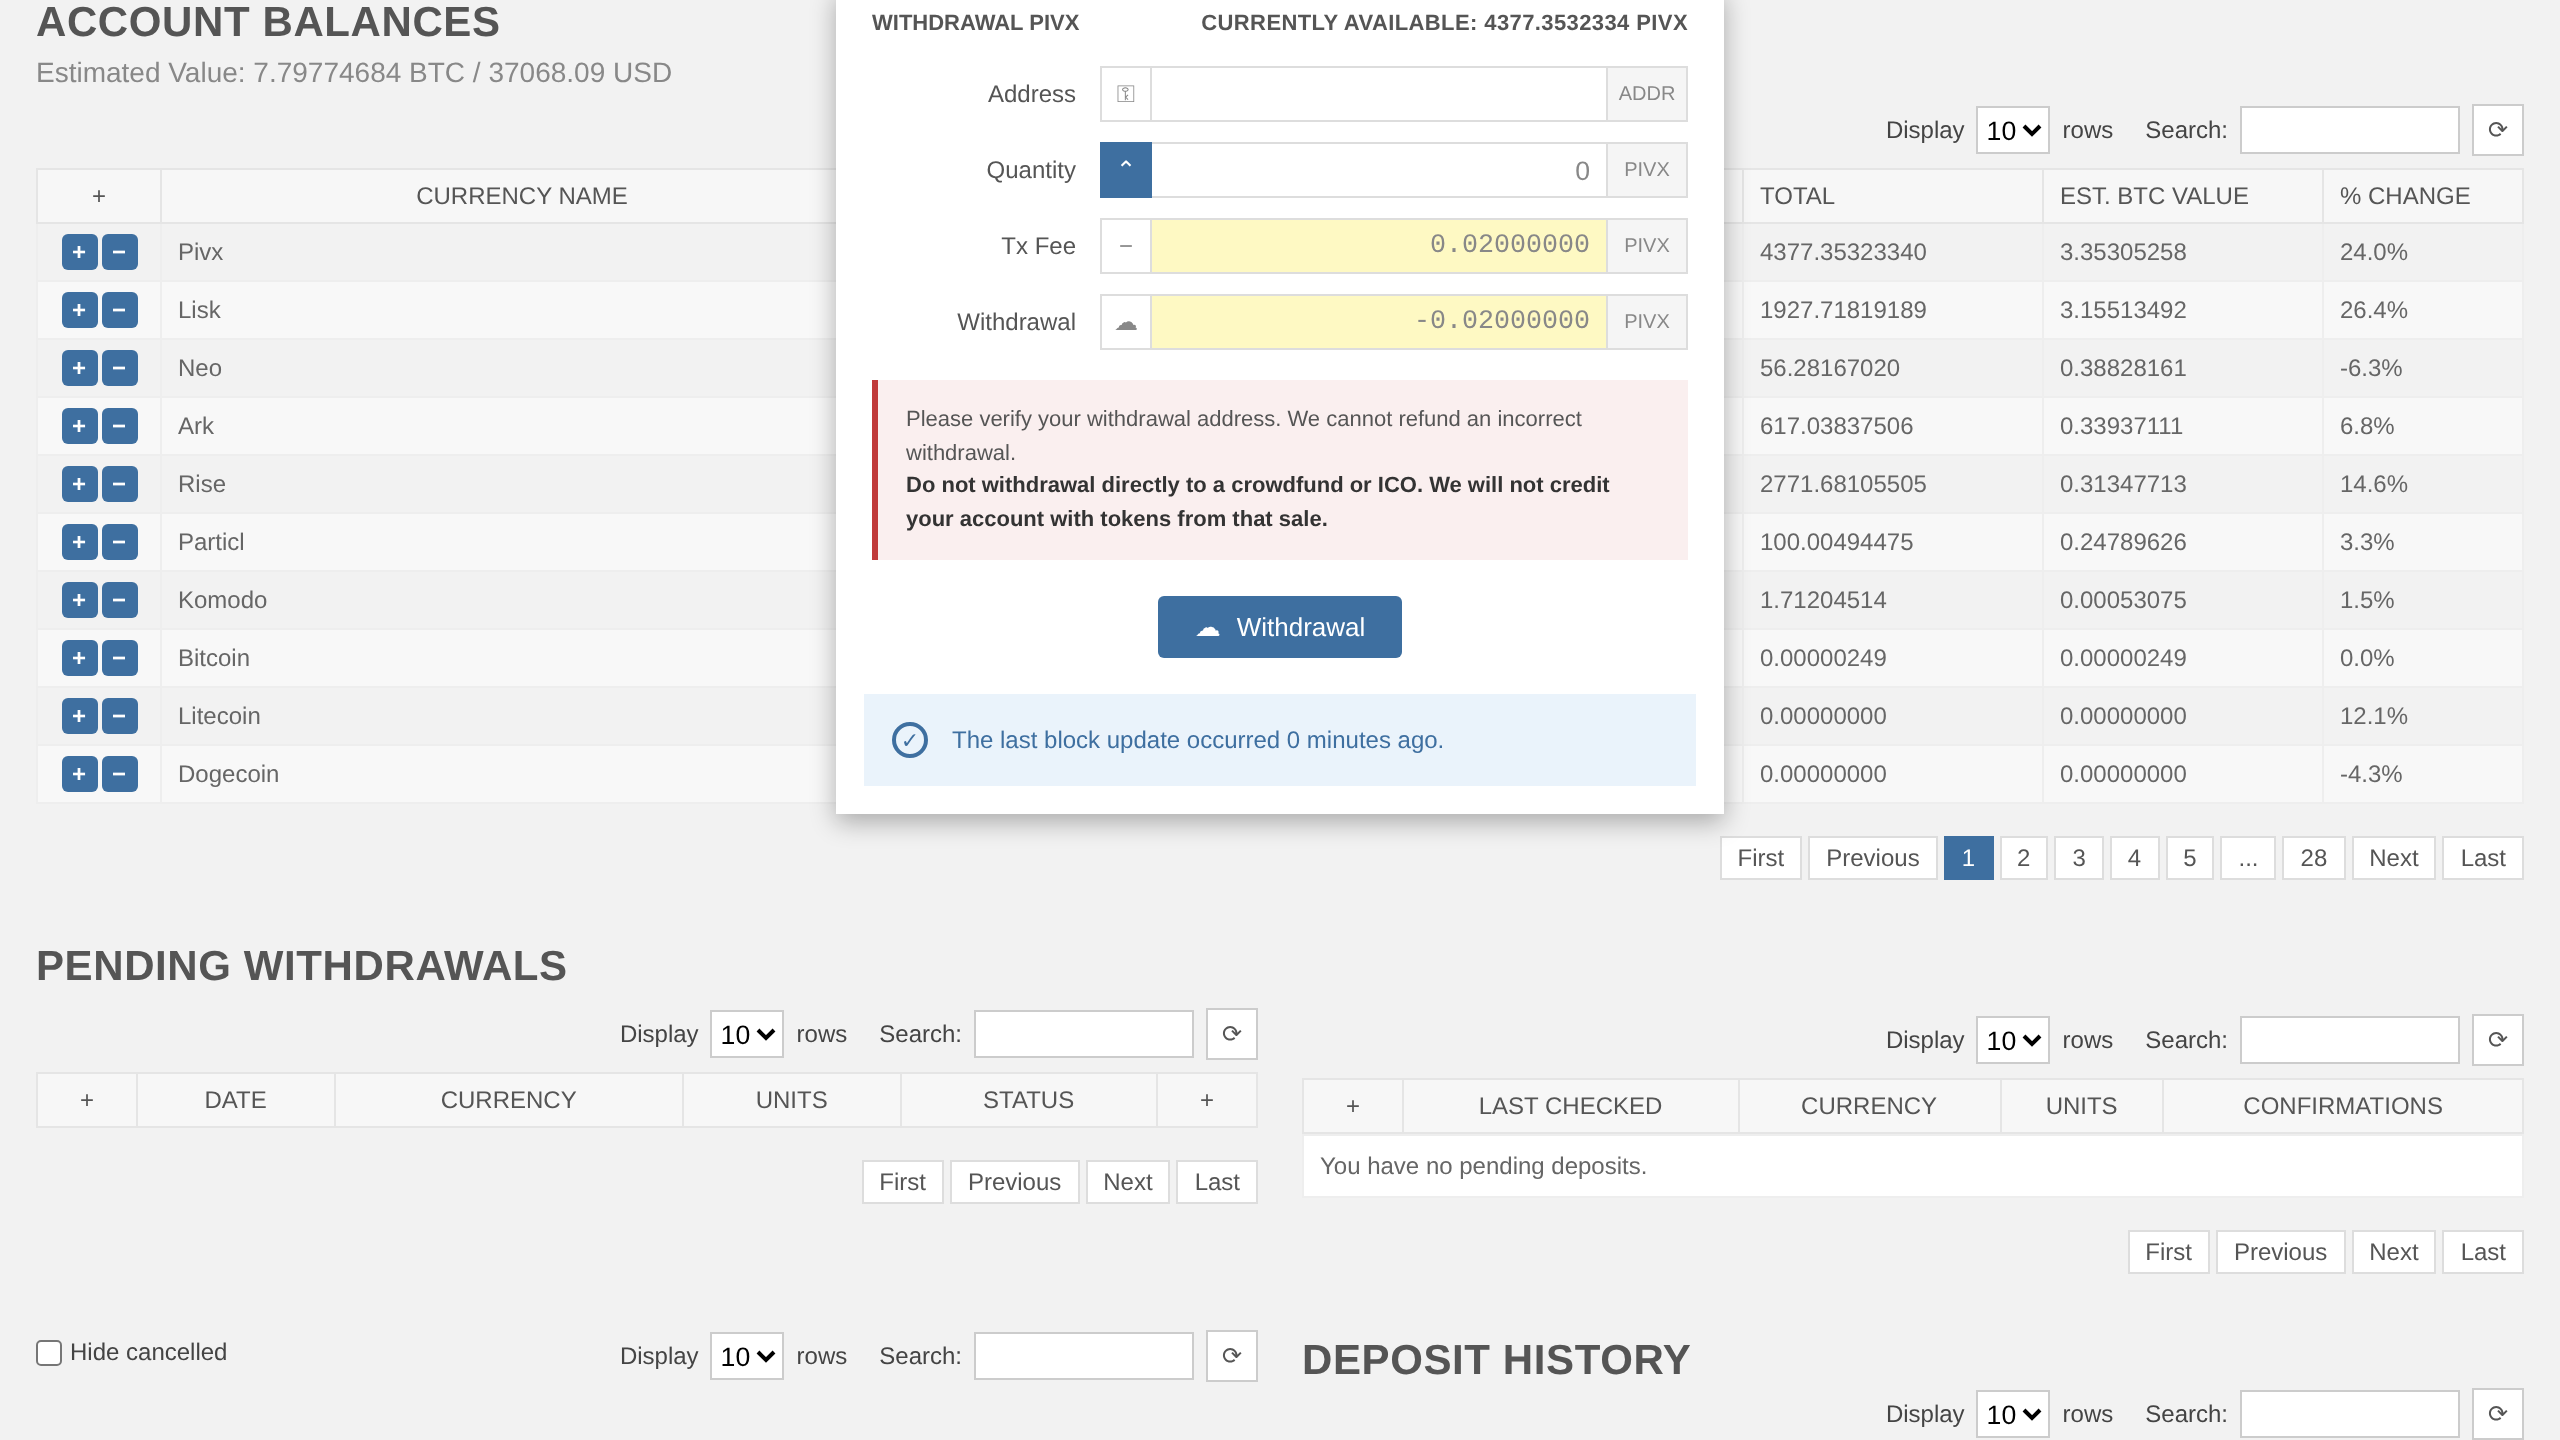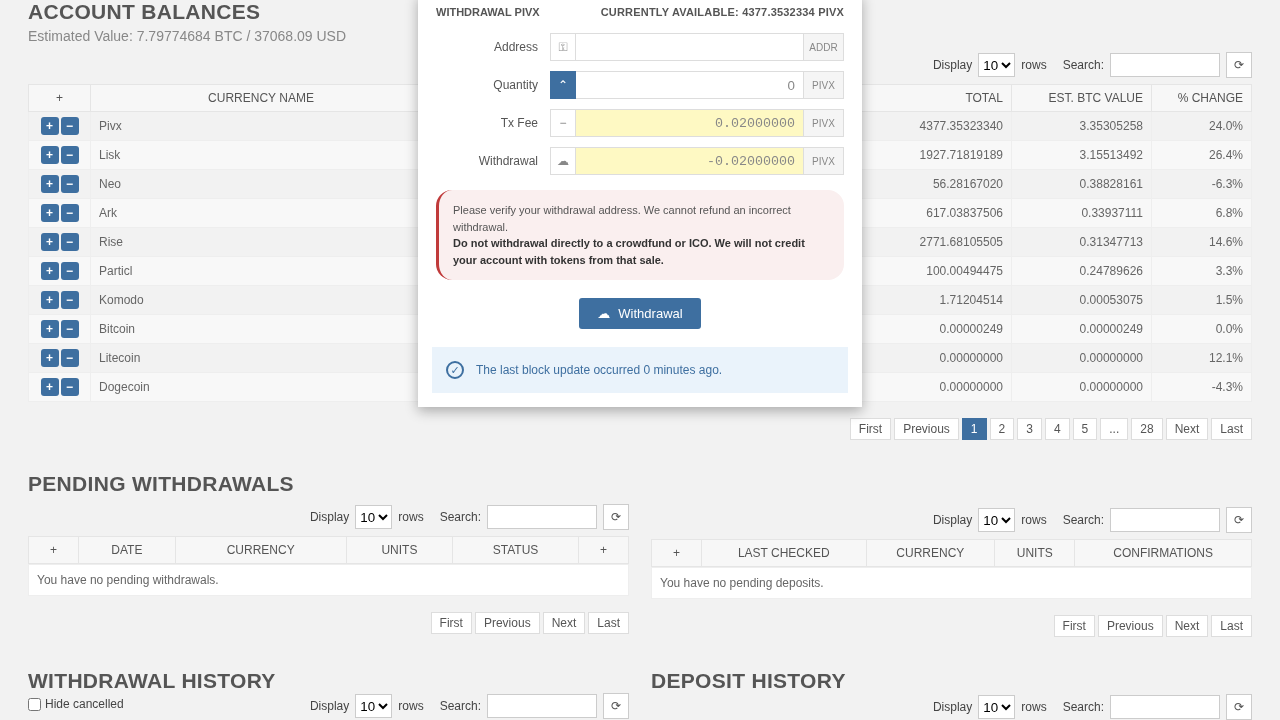--- a/index.html
+++ b/index.html
@@ -1,31 +1,31 @@
 <!DOCTYPE html>
 <html><head>
 <meta charset="utf-8">
 <style>
   * { box-sizing: border-box; }
   body { margin:0; font: 12px Arial, sans-serif; color:#666; background:#f2f2f2; }
-  .page { width:1280px; height:720px; position:relative; overflow:hidden; padding:0 28px; }
+  .page { width:1280px; height:720px; position:relative; overflow:hidden; padding:0 18px; }
   h2 { color:#555; font-size:21px; font-weight:700; margin:0 0 4px; letter-spacing:0.3px; }
   .sub { color:#888; font-size:14px; margin:0 0 4px; }
   label.cb { font-size:12px; color:#444; display:flex; align-items:center; gap:4px; }
   input[type=checkbox]{ margin:0; }
   .toolbar { display:flex; align-items:center; justify-content:flex-end; gap:6px; font-size:12px; color:#444; margin:8px 0 6px; }
   .toolbar select{ height:24px; border:1px solid #ccc; background:#fff; }
   .toolbar input[type=text]{ height:24px; width:110px; border:1px solid #ccc; padding:0 6px; }
   .refresh{ width:26px; height:26px; border:1px solid #ccc; background:#fff; display:flex; align-items:center; justify-content:center; color:#555; cursor:pointer; }
   table{ width:100%; border-collapse:collapse; font-size:12px; }
   thead th{ background:#f7f7f7; border:1px solid #e5e5e5; padding:6px 8px; color:#555; font-weight:400; }
   tbody td{ border:1px solid #eee; padding:5px 8px; color:#666; }
   tbody tr:nth-child(even) td{ background:#f8f8f8; }
   .sym{ color:#2a6eb5; text-align:center; }
-  .r{ text-align:right;margin-top:32px; }
+  .r{ text-align:left;margin-top:32px; }
   .c{ text-align:center; }
   .btn-sq{ display:inline-flex; width:18px; height:18px; align-items:center; justify-content:center; background:#3e6fa0; color:#fff; border-radius:3px; font-weight:700; margin:0 1px; cursor:pointer; font-size:12px; line-height:1; }
   .pager{ display:flex; gap:3px; justify-content:flex-end; margin:16px 0 10px; }
   .pager span{ border:1px solid #ddd; padding:3px 8px; background:#fff; color:#555; font-size:12px; cursor:pointer; }
   .pager .act{ background:#3e6fa0; color:#fff; border-color:#3e6fa0; }
   .cols{ display:flex; gap:22px; }
   .col{ flex:1; min-width:0; }
   .section-gap{ height:22px; }
   .empty{ padding:8px; border:1px solid #eee; background:#fff; color:#666; }
   
@@ -33,21 +33,21 @@
   .mhdr{ display:flex; justify-content:space-between; padding:12px 18px 10px; font-size:11px; font-weight:700; color:#555; }
   .mhdr .avail{ letter-spacing:0.2px; }
   .mrow{ display:flex; align-items:center; padding:5px 18px; gap:12px; }
   .mrow .lbl{ width:102px; text-align:right; font-size:12px; color:#555; }
   .inwrap{ flex:1; display:flex; align-items:center; }
   .inwrap .ico{ width:26px; height:28px; border:1px solid #ddd; display:flex; align-items:center; justify-content:center; color:#888; background:#fff; }
   .inwrap .ico.blue{ background:#3e6fa0; color:#fff; border-color:#3e6fa0; }
   .inwrap input{ flex:1; height:28px; border:1px solid #ddd; border-left:none; padding:0 8px; text-align:right; color:#888; }
   .inwrap .suf{ width:40px; height:28px; border:1px solid #ddd; border-left:none; background:#f5f5f5; font-size:10px; color:#888; display:flex; align-items:center; justify-content:center; }
   .inwrap input[readonly]{ background:#fef9c3;font-family:Liberation Mono, monospace; }
-  .warn{ margin:10px 18px; border-left:3px solid #c03a3a; background:#faefef; padding:12px 14px; font-size:11px; color:#555; line-height:1.5;border-radius:16px; }
+  .warn{ margin:10px 18px; border-left:3px solid #c03a3a; background:#faefef; padding:12px 14px; font-size:11px; color:#555; line-height:1.5; }
   .warn strong{ color:#333; }
   .mbtn{ display:flex; justify-content:center; padding:8px 0 18px; }
   .mbtn button{ background:#3e6fa0; color:#fff; border:none; padding:8px 18px; border-radius:3px; font-size:13px; cursor:pointer; display:flex; gap:8px; align-items:center; }
   .notice{ margin:0 14px 14px; background:#eaf3fb; padding:14px; display:flex; gap:12px; align-items:center; color:#3e6fa0; font-size:12px; }
   .chk-circ{ width:18px; height:18px; border-radius:50%; border:2px solid #3e6fa0; display:inline-flex; align-items:center; justify-content:center; font-size:11px; }
 </style>
 </head>
 <body>
 <div class="page">
 
@@ -198,21 +198,20 @@
             <tr>
       <th class="c" style="width:50px">+</th>
       <th class="c">DATE</th>
       <th class="c">CURRENCY</th>
       <th class="c">UNITS</th>
       <th class="c">STATUS</th>
       <th class="c" style="width:50px">+</th>
     </tr>
           </thead>
         </table>
-    <div class="empty">You have no pending withdrawals.</div>
     <div class="pager" id="pager-pw">
           <span>First</span>
           <span>Previous</span>
           <span>Next</span>
           <span>Last</span>
         </div>
   </div>
   <div class="col">
     <div style="height:27px"></div>
     <div class="toolbar">
@@ -241,21 +240,20 @@
           <span>Next</span>
           <span>Last</span>
         </div>
   </div>
 </div>
 
 <div class="section-gap"></div>
 
 <div class="cols">
   <div class="col">
-    <h2>WITHDRAWAL HISTORY</h2>
     <label class="cb">
       <input type="checkbox" style="">
       <span>Hide cancelled</span>
     </label>
     <div class="toolbar" style="margin-top:-18px">
       <span>Display</span>
       <select><option>10</option></select>
       <span>rows</span>
       <span style="margin-left:10px">Search:</span>
       <input type="text" style="">

